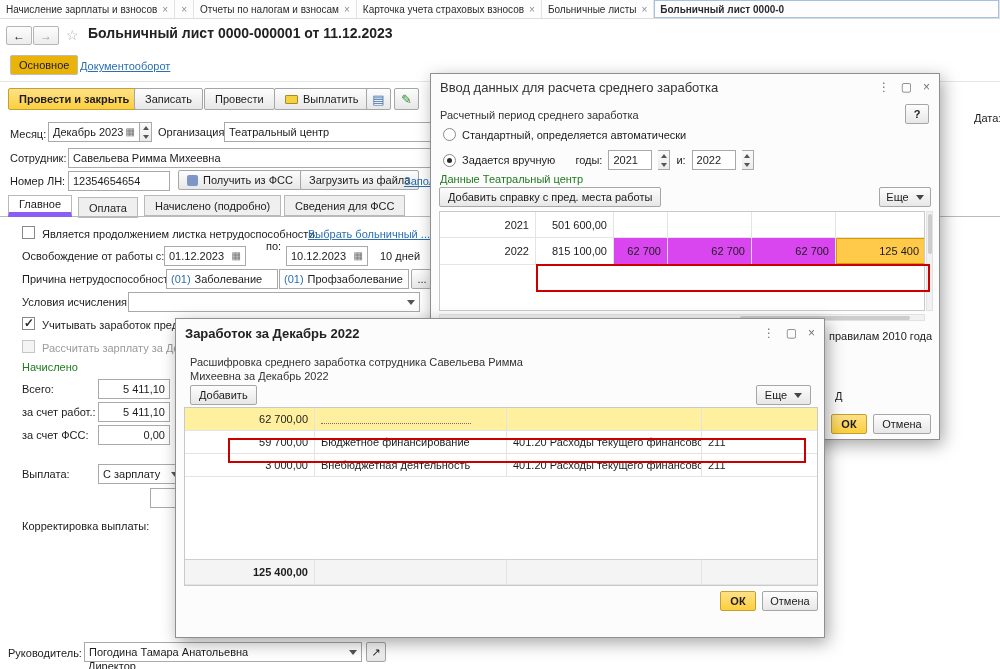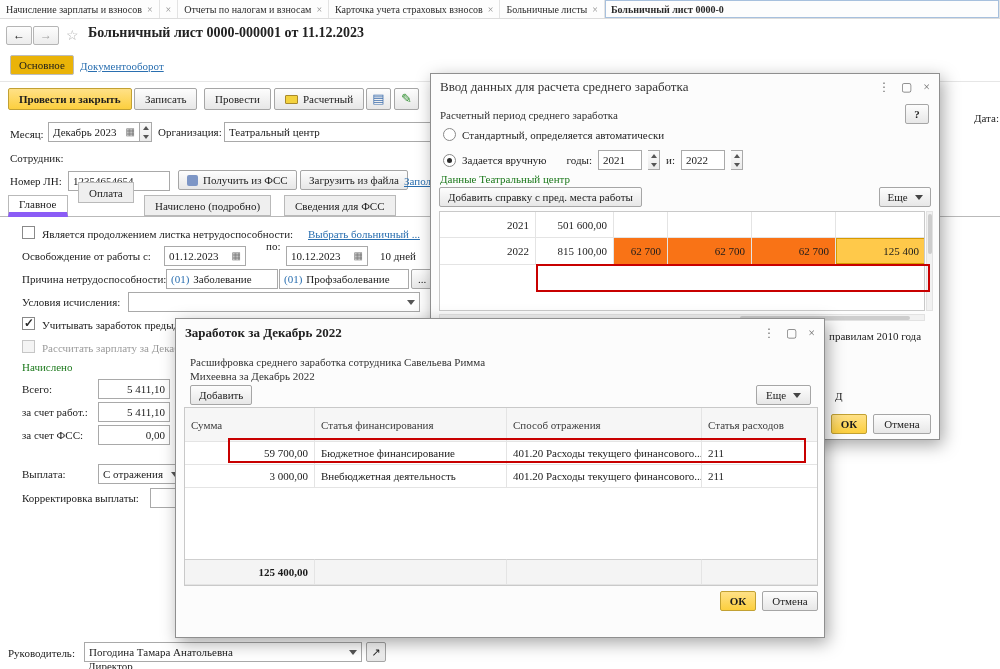--- a/index.html
+++ b/index.html
@@ -1,17 +1,17 @@
 <!DOCTYPE html>
 <html><head>
 <meta charset="utf-8">
 <style>
 *{box-sizing:border-box;margin:0;padding:0}
 body{margin:0;background:#9a9a9a}
-.screen{position:relative;width:1000px;height:669px;background:#fff;font-family:Liberation Serif, serif;font-size:11px;color:#1c1c1c;overflow:hidden}
+.screen{position:relative;width:1000px;height:669px;background:#fff;font-family:Liberation Sans, sans-serif;font-size:11px;color:#1c1c1c;overflow:hidden}
 .abs{position:absolute}
 .lbl{position:absolute;white-space:nowrap;color:#1c1c1c}
 .lbl.gray{color:#9b9b9b}
 .link{color:#2a6fb0;text-decoration:underline;cursor:pointer;white-space:nowrap}
 .green{color:#1d7a1d}
 
 .tabbar{position:absolute;left:0;top:0;right:0;height:19px;display:flex;background:#fdfdfd;border-bottom:1px solid #dcdcdc;overflow:hidden}
 .wtab{display:flex;align-items:center;gap:5px;padding:0 6px;border-right:1px solid #e3e3e3;font-size:10px;color:#2b2b2b;white-space:nowrap;overflow:hidden;cursor:pointer;flex:none}
 .wtab .x{color:#8d8d8d;font-size:10px}
 .wtab.active{font-weight:bold;box-shadow:inset 0 0 0 1px #a7c0dd;flex:1;min-width:0}
@@ -49,21 +49,21 @@
 .dialog{position:absolute;background:#fcfcfc;border:1px solid #8f8f8f;box-shadow:3px 5px 16px rgba(0,0,0,.35)}
 .dlg-head{display:flex;align-items:center;padding:0 9px;color:#333}
 .dlg-ctrl{margin-left:auto;display:flex;gap:11px;color:#707070;font-size:12px}
 .dlg-ctrl span{cursor:pointer}
 
 .grid{position:absolute;border:1px solid #c9c9c9;background:#fff;display:flex;flex-direction:column;overflow:hidden}
 .grow{display:flex;flex:none}
 .gcell{border-right:1px solid #e4e4e4;border-bottom:1px solid #e4e4e4;padding:0 6px;display:flex;align-items:center;overflow:hidden;white-space:nowrap;flex:none}
 .grow.head .gcell{background:#f6f6f6;color:#3c3c3c}
 .gcell.r{justify-content:flex-end}
-.gcell.hl{background:#f97316}
+.gcell.hl{background:#d946ef}
 .gcell.hl2{background:#ffc94a;box-shadow:inset 0 0 0 1px #d79b00}
 .grow.sel .gcell{background:#fff0a0}
 .gfill{flex:1;background:#fff}
 .grow.foot .gcell{background:#f4f4f4;border-top:1px solid #cfcfcf;font-weight:bold}
 
 .sbar{position:absolute;background:#f1f1f1;border:1px solid #e2e2e2}
 .sthumb{position:absolute;background:#cdcdcd;border-radius:3px}
 
 .money{width:13px;height:9px;background:#f3d23e;border:1px solid #a8892c;border-radius:1px;flex:none}
 .fssico{width:11px;height:11px;background:#7d96c6;border-radius:2px;flex:none}
@@ -110,56 +110,59 @@
 
   <div class="btn small chip" style="left:10px;top:55px">Основное</div>
   <a class="abs link" style="left:80px;top:60px">Документооборот</a>
   <div class="abs" style="left:0;top:81px;width:1000px;border-top:1px solid #e6e6e6"></div>
 
   <div class="btn primary" style="left:8px;top:88px">Провести и закрыть</div>
   <div class="btn" style="left:134px;top:88px">Записать</div>
   <div class="btn" style="left:204px;top:88px">Провести</div>
   <div class="btn" style="left:274px;top:88px">
     <span class="money"></span>
-    <span>Расчетный</span>
+    <span>Выплатить</span>
   </div>
   <div class="iconbtn" style="left:366px;top:88px;color:#3f6fae">▤</div>
   <div class="iconbtn" style="left:394px;top:88px;color:#2f8f2f">✎</div>
 
   <div class="lbl" style="left:10px;top:128px">Месяц:</div>
   <div class="field" style="left:48px;top:122px;width:92px">
     <span>Декабрь 2023</span>
     <span class="cal">▦</span>
   </div>
   <div class="spin" style="left:140px;top:122px">
       <i class="up"></i>
       <i class="dn"></i>
     </div>
   <div class="lbl" style="left:158px;top:126px">Организация:</div>
   <div class="field" style="left:224px;top:122px;width:246px">
     <span>Театральный центр</span>
   </div>
 
   <div class="lbl" style="left:10px;top:152px">Сотрудник:</div>
+  <div class="field" style="left:68px;top:148px;width:402px">
+    <span>Савельева Римма Михеевна</span>
+  </div>
 
   <div class="lbl" style="left:10px;top:175px">Номер ЛН:</div>
   <div class="field" style="left:68px;top:171px;width:102px">
     <span>12354654654</span>
   </div>
   <div class="btn small" style="left:178px;top:170px">
     <span class="fssico"></span>
     <span>Получить из ФСС</span>
   </div>
   <div class="btn small" style="left:300px;top:170px">Загрузить из файла</div>
   <a class="abs link" style="left:404px;top:175px">Заполн</a>
 
   <div class="lbl" style="left:974px;top:112px">Дата:</div>
 
   <div class="ftab active" style="left:8px;top:195px">Главное</div>
-  <div class="ftab" style="left:78px;top:182px">Оплата</div>
+  <div class="ftab" style="left:78px;top:197px">Оплата</div>
   <div class="ftab" style="left:144px;top:195px">Начислено (подробно)</div>
   <div class="ftab" style="left:284px;top:195px">Сведения для ФСС</div>
   <div class="tabline" style="top:216px"></div>
 
   <div class="cb" style="left:22px;top:226px"></div>
   <div class="lbl" style="left:42px;top:228px">Является продолжением листка нетрудоспособности:</div>
   <a class="abs link" style="left:308px;top:228px">Выбрать больничный ...</a>
 
   <div class="lbl" style="left:22px;top:250px">Освобождение от работы с:</div>
   <div class="field" style="left:164px;top:246px;width:82px">
@@ -198,24 +201,24 @@
   <div class="lbl green" style="left:22px;top:361px">Начислено</div>
   <div class="lbl" style="left:22px;top:383px">Всего:</div>
   <div class="field num" style="left:98px;top:379px;width:72px">5 411,10</div>
   <div class="lbl" style="left:22px;top:406px">за счет работ.:</div>
   <div class="field num" style="left:98px;top:402px;width:72px">5 411,10</div>
   <div class="lbl" style="left:22px;top:429px">за счет ФСС:</div>
   <div class="field num" style="left:98px;top:425px;width:72px">0,00</div>
 
   <div class="lbl" style="left:22px;top:468px">Выплата:</div>
   <div class="field" style="left:98px;top:464px;width:86px">
-    <span>С отражения</span>
+    <span>С зарплату</span>
     <span class="caret"></span>
   </div>
-  <div class="lbl" style="left:22px;top:492px">Корректировка выплаты:</div>
+  <div class="lbl" style="left:22px;top:520px">Корректировка выплаты:</div>
   <div class="field" style="left:150px;top:488px;width:52px"></div>
 
   <div class="lbl" style="left:8px;top:647px">Руководитель:</div>
   <div class="field" style="left:84px;top:642px;width:278px">
     <span>Погодина Тамара Анатольевна</span>
     <span class="caret"></span>
   </div>
   <div class="btn small" style="left:366px;top:642px;width:20px;padding:0">↗</div>
   <div class="lbl" style="left:88px;top:660px">Директор</div>
 
@@ -299,25 +302,27 @@
       </span>
     </div>
     <div class="abs" style="left:14px;top:36px;width:340px;line-height:14px;color:#333;white-space:normal">Расшифровка среднего заработка сотрудника Савельева Римма Михеевна за Декабрь 2022</div>
     <div class="btn small" style="left:14px;top:66px">Добавить</div>
     <div class="btn small" style="left:580px;top:66px;width:55px">
       <span>Еще</span>
       <span class="caret2"></span>
     </div>
 
     <div class="grid" style="left:8px;top:88px;width:634px;height:179px">
-      <div class="grow head" style="height:34px">
-        <div class="gcell" style="width:130px">Сумма</div>
-        <div class="gcell" style="width:192px">Статья финансирования</div>
-        <div class="gcell" style="width:195px">Способ отражения</div>
-        <div class="gcell" style="width:117px">Статья расходов</div>
+      <div class="grow sel" style="height:23px">
+        <div class="gcell r" style="width:130px">62 700,00</div>
+        <div class="gcell" style="width:192px">
+            <span class="dots"></span>
+          </div>
+        <div class="gcell" style="width:195px"></div>
+        <div class="gcell" style="width:117px"></div>
       </div>
       <div class="grow" style="height:23px">
         <div class="gcell r" style="width:130px">59 700,00</div>
         <div class="gcell" style="width:192px">Бюджетное финансирование</div>
         <div class="gcell" style="width:195px">401.20 Расходы текущего финансового...</div>
         <div class="gcell" style="width:117px">211</div>
       </div>
       <div class="grow" style="height:23px">
         <div class="gcell r" style="width:130px">3 000,00</div>
         <div class="gcell" style="width:192px">Внебюджетная деятельность</div>

